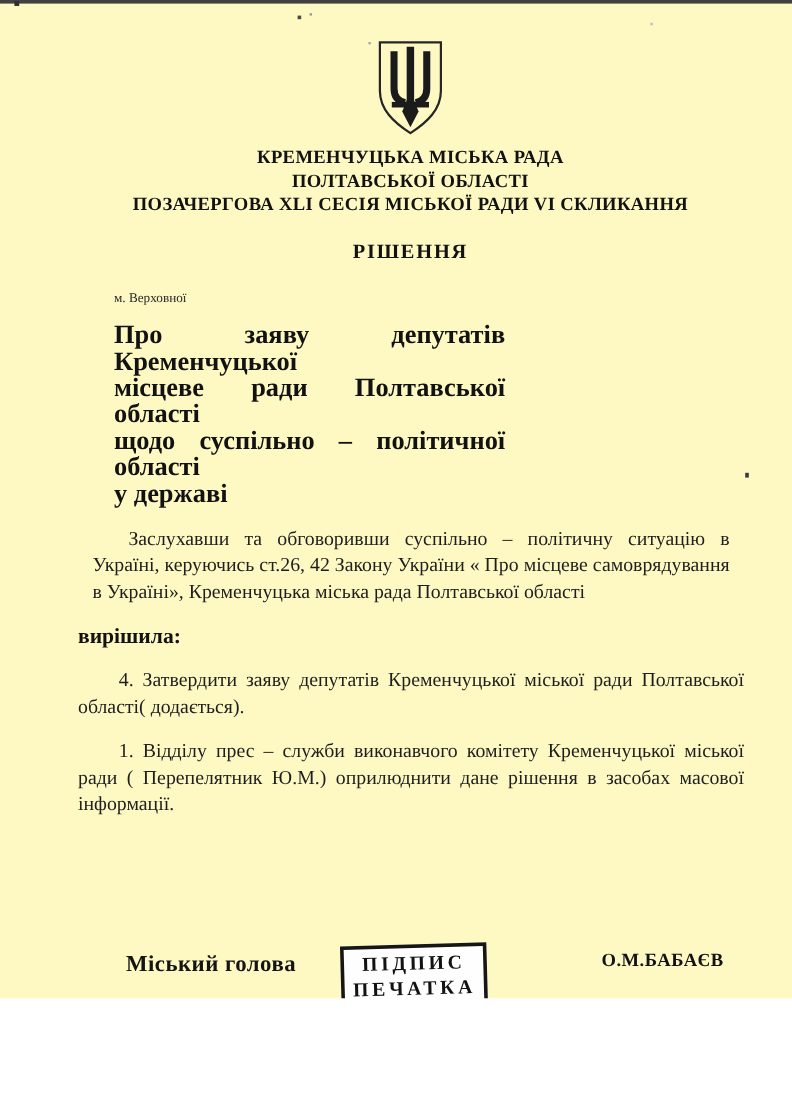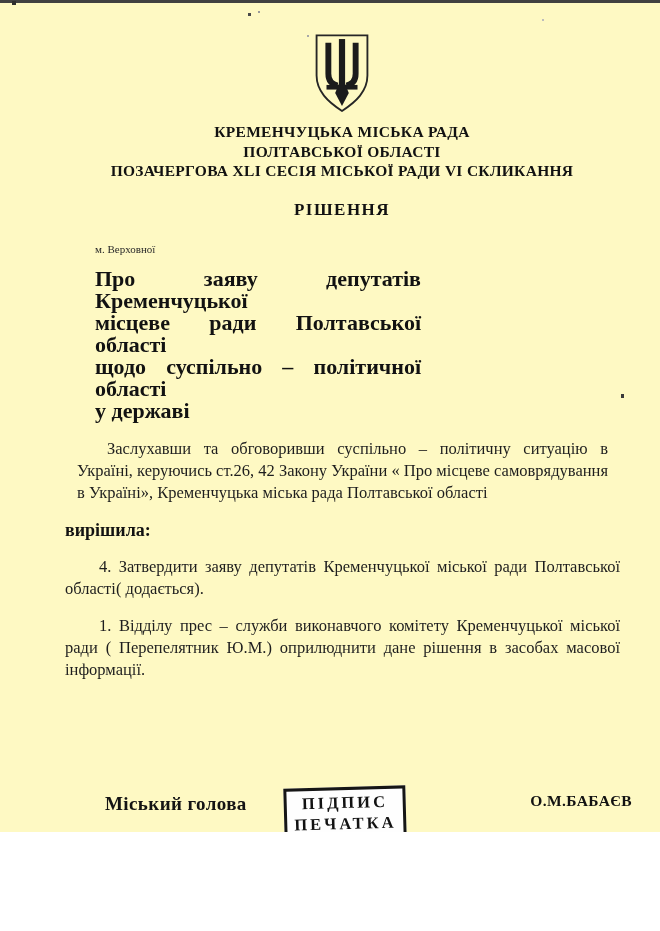--- a/index.html
+++ b/index.html
@@ -65,21 +65,21 @@
   }
   .stamp {
     position: absolute; left: 284px; top: 787px;
     border: 3px solid #161616; padding: 2px 7px 3px 7px;
     transform: rotate(-1.6deg);
     text-align: center; font-weight: bold; font-size: 16.5px;
     line-height: 21px; letter-spacing: 3px; color: #121212;
     background: #fefefe;
   }
   .sig-name {
-    position: absolute; right: 28px; top: 792px;
+    position: absolute; right: 57px; top: 792px;
     font-weight: bold; font-size: 15.5px; color: #121212; letter-spacing: 0.4px;
   }
 </style>
 </head>
 <body>
 
 <div class="page">
 
   <div class="topline"></div>
   <div class="speck sp1"></div>

